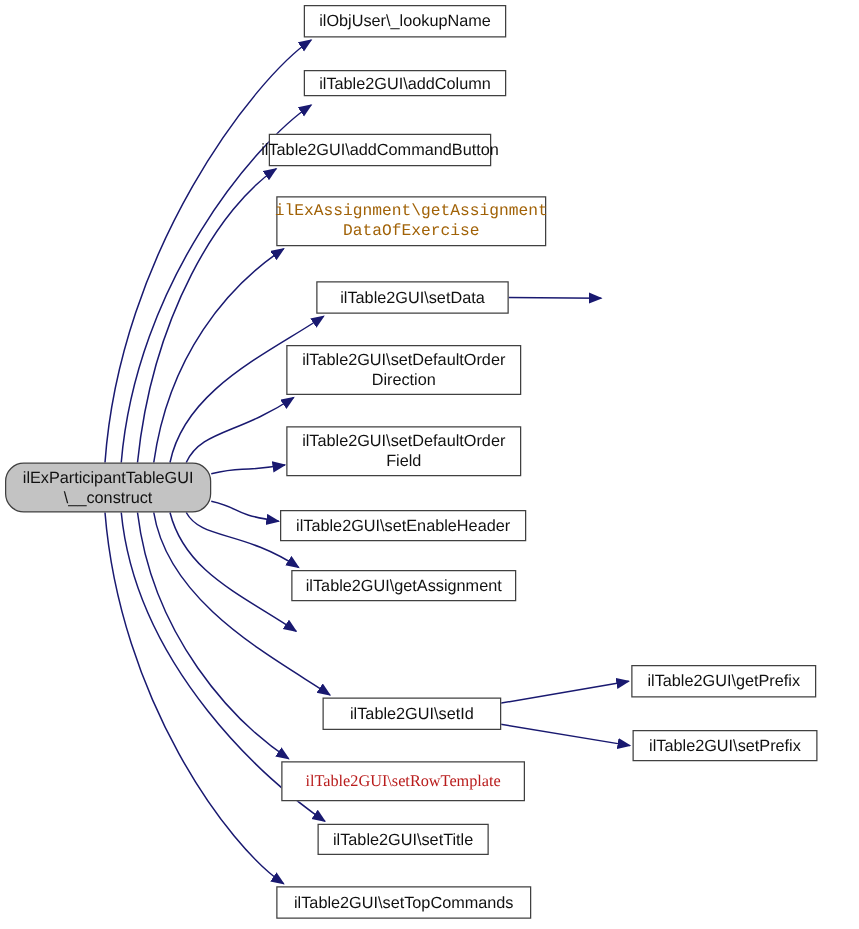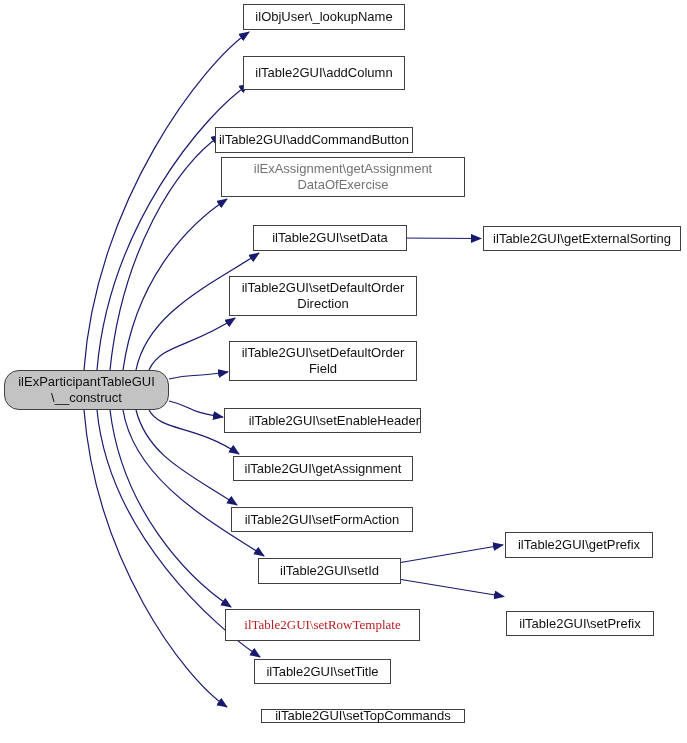--- a/index.html
+++ b/index.html
@@ -52,65 +52,59 @@
       <path d="M386,577 L504,596.5" fill="none" stroke="#191970" stroke-width="1.2" marker-end="url(#ah)"></path>
     </svg>
   <div id="nodes">
       <div class="node root" style="left: 4px; top: 370px; width: 165px; height: 40px; background: rgb(195, 195, 195); border: 1px solid rgb(64, 64, 64); color: rgb(17, 17, 17);">
         <span>ilExParticipantTableGUI</span>
         <span>\__construct</span>
       </div>
       <div class="node" style="left: 243px; top: 4px; width: 162px; height: 26px; background: rgb(255, 255, 255); border: 1px solid rgb(64, 64, 64); color: rgb(17, 17, 17);">
         <span>ilObjUser\_lookupName</span>
       </div>
-      <div class="node" style="left: 243px; top: 56px; width: 162px; height: 34px; background: rgb(255, 255, 255); border: 1px solid rgb(64, 64, 64); color: rgb(17, 17, 17);">
+      <div class="node" style="left: 243px; top: 56px; width: 162px; height: 21px; background: rgb(255, 255, 255); border: 1px solid rgb(64, 64, 64); color: rgb(17, 17, 17);">
         <span>ilTable2GUI\addColumn</span>
       </div>
-      <div class="node" style="left: 215px; top: 107px; width: 198px; height: 26px; background: rgb(255, 255, 255); border: 1px solid rgb(64, 64, 64); color: rgb(17, 17, 17); margin-top: 20px;">
+      <div class="node" style="left: 215px; top: 107px; width: 178px; height: 26px; background: rgb(255, 255, 255); border: 1px solid rgb(64, 64, 64); color: rgb(17, 17, 17);">
         <span>ilTable2GUI\addCommandButton</span>
       </div>
-      <div class="node" style="left: 221px; top: 157px; width: 244px; height: 40px; background: rgb(255, 255, 255); border: 1px solid rgb(64, 64, 64); color: #737373;">
+      <div class="node" style="left: 221px; top: 157px; width: 216px; height: 40px; background: rgb(255, 255, 255); border: 1px solid rgb(64, 64, 64); color: #a16207; font-family: Liberation Mono, monospace;">
         <span>ilExAssignment\getAssignment</span>
         <span>DataOfExercise</span>
       </div>
       <div class="node" style="left: 253px; top: 225px; width: 154px; height: 26px; background: rgb(255, 255, 255); border: 1px solid rgb(64, 64, 64); color: rgb(17, 17, 17);">
         <span>ilTable2GUI\setData</span>
       </div>
       <div class="node" style="left: 229px; top: 276px; width: 188px; height: 40px; background: rgb(255, 255, 255); border: 1px solid rgb(64, 64, 64); color: rgb(17, 17, 17);">
         <span>ilTable2GUI\setDefaultOrder</span>
         <span>Direction</span>
       </div>
       <div class="node" style="left: 229px; top: 341px; width: 188px; height: 40px; background: rgb(255, 255, 255); border: 1px solid rgb(64, 64, 64); color: rgb(17, 17, 17);">
         <span>ilTable2GUI\setDefaultOrder</span>
         <span>Field</span>
       </div>
-      <div class="node" style="left: 224px; top: 408px; width: 197px; height: 25px; background: rgb(255, 255, 255); border: 1px solid rgb(64, 64, 64); color: rgb(17, 17, 17); align-items: flex-end;">
+      <div class="node" style="left: 224px; top: 408px; width: 197px; height: 25px; background: rgb(255, 255, 255); border: 1px solid rgb(64, 64, 64); color: rgb(17, 17, 17);">
         <span>ilTable2GUI\setEnableHeader</span>
       </div>
       <div class="node" style="left: 233px; top: 456px; width: 180px; height: 25px; background: rgb(255, 255, 255); border: 1px solid rgb(64, 64, 64); color: rgb(17, 17, 17);">
         <span>ilTable2GUI\getAssignment</span>
-      </div>
-      <div class="node" style="left: 231px; top: 507px; width: 182px; height: 25px; background: rgb(255, 255, 255); border: 1px solid rgb(64, 64, 64); color: rgb(17, 17, 17);">
-        <span>ilTable2GUI\setFormAction</span>
       </div>
       <div class="node" style="left: 258px; top: 558px; width: 143px; height: 26px; background: rgb(255, 255, 255); border: 1px solid rgb(64, 64, 64); color: rgb(17, 17, 17);">
         <span>ilTable2GUI\setId</span>
       </div>
       <div class="node" style="left: 225px; top: 609px; width: 195px; height: 32px; background: rgb(255, 255, 255); border: 1px solid rgb(64, 64, 64); color: #b91c1c; font-family: Liberation Serif, serif;">
         <span>ilTable2GUI\setRowTemplate</span>
       </div>
       <div class="node" style="left: 254px; top: 659px; width: 137px; height: 25px; background: rgb(255, 255, 255); border: 1px solid rgb(64, 64, 64); color: rgb(17, 17, 17); text-align: center;">
         <span>ilTable2GUI\setTitle</span>
       </div>
-      <div class="node" style="left: 221px; top: 709px; width: 204px; height: 14px; background: rgb(255, 255, 255); border: 1px solid rgb(64, 64, 64); color: rgb(17, 17, 17); margin-left: 40px;">
+      <div class="node" style="left: 221px; top: 709px; width: 204px; height: 26px; background: rgb(255, 255, 255); border: 1px solid rgb(64, 64, 64); color: rgb(17, 17, 17);">
         <span>ilTable2GUI\setTopCommands</span>
-      </div>
-      <div class="node" style="left: 483px; top: 226px; width: 198px; height: 25px; background: rgb(255, 255, 255); border: 1px solid rgb(64, 64, 64); color: rgb(17, 17, 17);">
-        <span>ilTable2GUI\getExternalSorting</span>
       </div>
       <div class="node" style="left: 505px; top: 532px; width: 148px; height: 26px; background: rgb(255, 255, 255); border: 1px solid rgb(64, 64, 64); color: rgb(17, 17, 17);">
         <span>ilTable2GUI\getPrefix</span>
       </div>
-      <div class="node" style="left: 506px; top: 584px; width: 148px; height: 25px; background: rgb(255, 255, 255); border: 1px solid rgb(64, 64, 64); color: rgb(17, 17, 17); margin-top: 27px;">
+      <div class="node" style="left: 506px; top: 584px; width: 148px; height: 25px; background: rgb(255, 255, 255); border: 1px solid rgb(64, 64, 64); color: rgb(17, 17, 17);">
         <span>ilTable2GUI\setPrefix</span>
       </div>
     </div>
 </div>
 
 </body></html>

